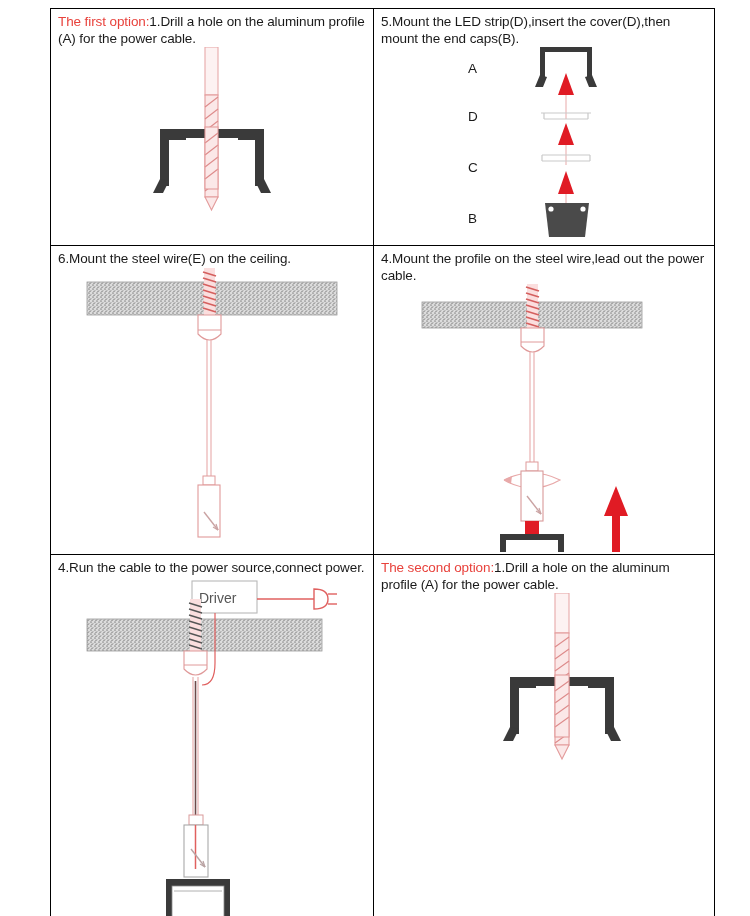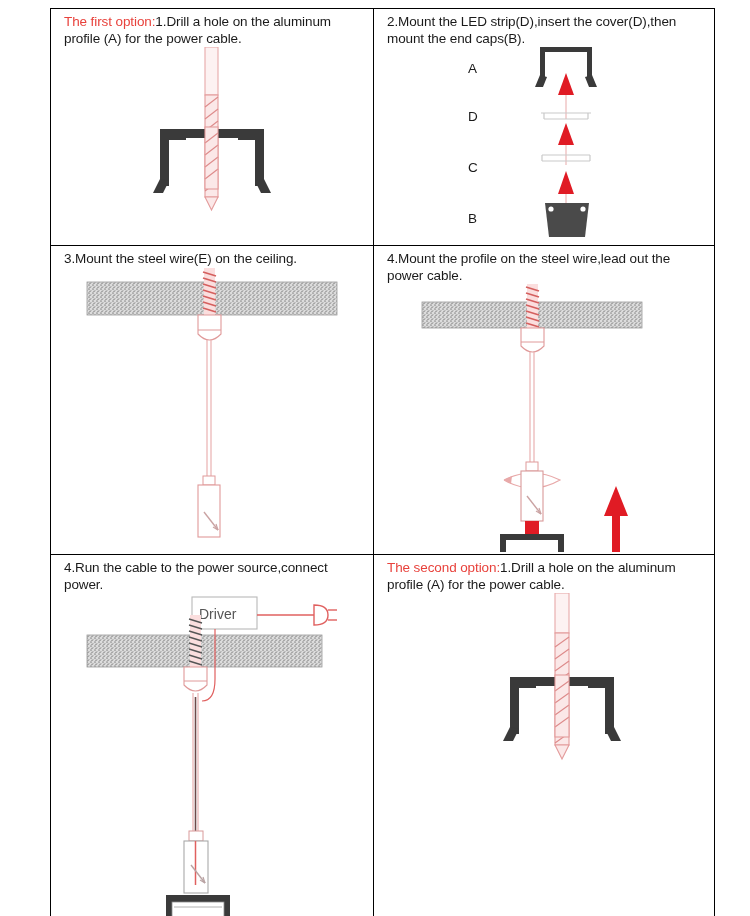--- a/index.html
+++ b/index.html
@@ -31,21 +31,20 @@
     vertical-align: top;
     padding: 0;
     position: relative;
   }
   .cell-text {
     font-size: 13.5px;
     line-height: 16.5px;
     color: #1a1a1a;
     padding: 5px 6px 0 7px;
     letter-spacing: -0.1px;
-    margin-left: 6px;
   }
   .opt-red { color: #e8423c; }
   .art {
     position: relative;
     width: 100%;
   }
   .art svg { display: block; margin: 0 auto; }
   
   .r1 { height: 236px; }
   .r2 { height: 308px; }
@@ -96,21 +95,21 @@
             <line x1="83" y1="108" x2="96" y2="98"></line>
             <line x1="83" y1="120" x2="96" y2="110"></line>
             <line x1="83" y1="132" x2="96" y2="122"></line>
           </g>
           <rect x="83" y="80" width="13" height="62" fill="none" stroke="#e39b9b" stroke-width="1.1"></rect>
         </svg>
       </div>
     </td>
 
     <td class="r1" style="width:340px">
-      <div class="cell-text"><span>2.Mount the LED strip(D),insert the cover(D),then mount the end caps(B).</span></div>
+      <div class="cell-text"><span>5.Mount the LED strip(D),insert the cover(D),then mount the end caps(B).</span></div>
       <div class="art">
         <svg width="200" height="190" viewBox="0 0 200 190">
 
           <text x="24" y="26" font-family="Liberation Sans, sans-serif" font-size="13.5" fill="#1a1a1a">A</text>
 
           <g fill="#3a3a3a">
             <rect x="96" y="0" width="52" height="5"></rect>
             <rect x="96" y="5" width="5" height="28"></rect>
             <rect x="143" y="5" width="5" height="28"></rect>
             <path d="M96 28 L91 40 L99 40 L103 30 Z"></path>
@@ -149,21 +148,21 @@
           <path d="M101 156 L145 156 L141 190 L105 190 Z" fill="#4a4a4a"></path>
           <circle cx="107" cy="162" r="2.6" fill="#ffffff"></circle>
           <circle cx="139" cy="162" r="2.6" fill="#ffffff"></circle>
         </svg>
       </div>
     </td>
   </tr>
 
   <tr>
     <td class="r2">
-      <div class="cell-text"><span>3.Mount the steel wire(E) on the ceiling.</span></div>
+      <div class="cell-text"><span>6.Mount the steel wire(E) on the ceiling.</span></div>
       <div class="art">
         <svg width="280" height="272" viewBox="0 0 280 272">
           <defs>
             <pattern id="speck3" width="4" height="4" patternUnits="userSpaceOnUse">
               <rect width="4" height="4" fill="#dcdcdc"></rect>
               <circle cx="1" cy="1" r="0.85" fill="#8d8d8d"></circle>
               <circle cx="3" cy="2.6" r="0.7" fill="#a5a5a5"></circle>
               <circle cx="2" cy="3.4" r="0.55" fill="#777"></circle>
             </pattern>
           </defs>

